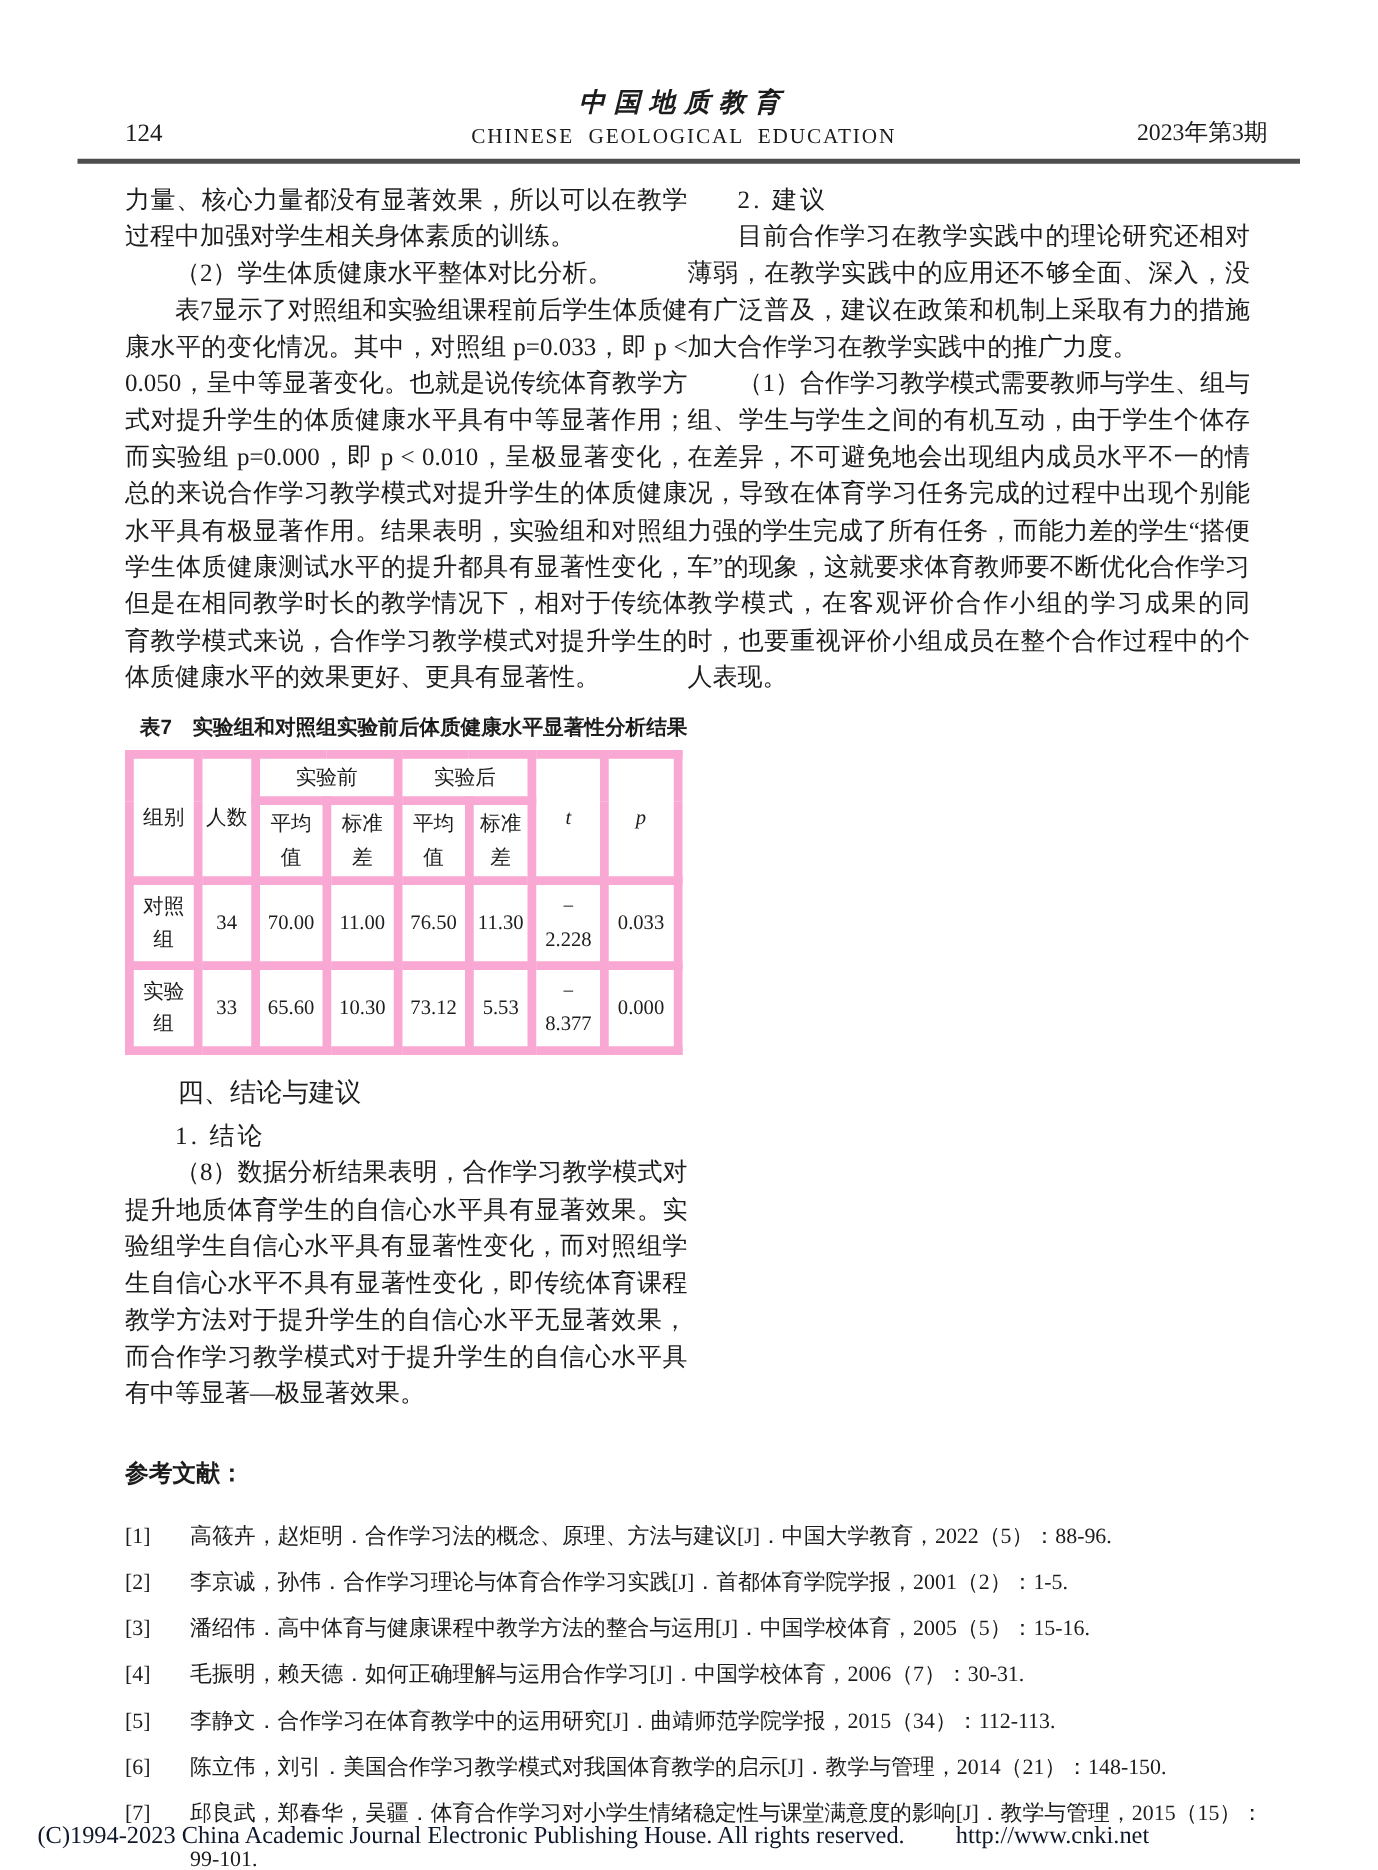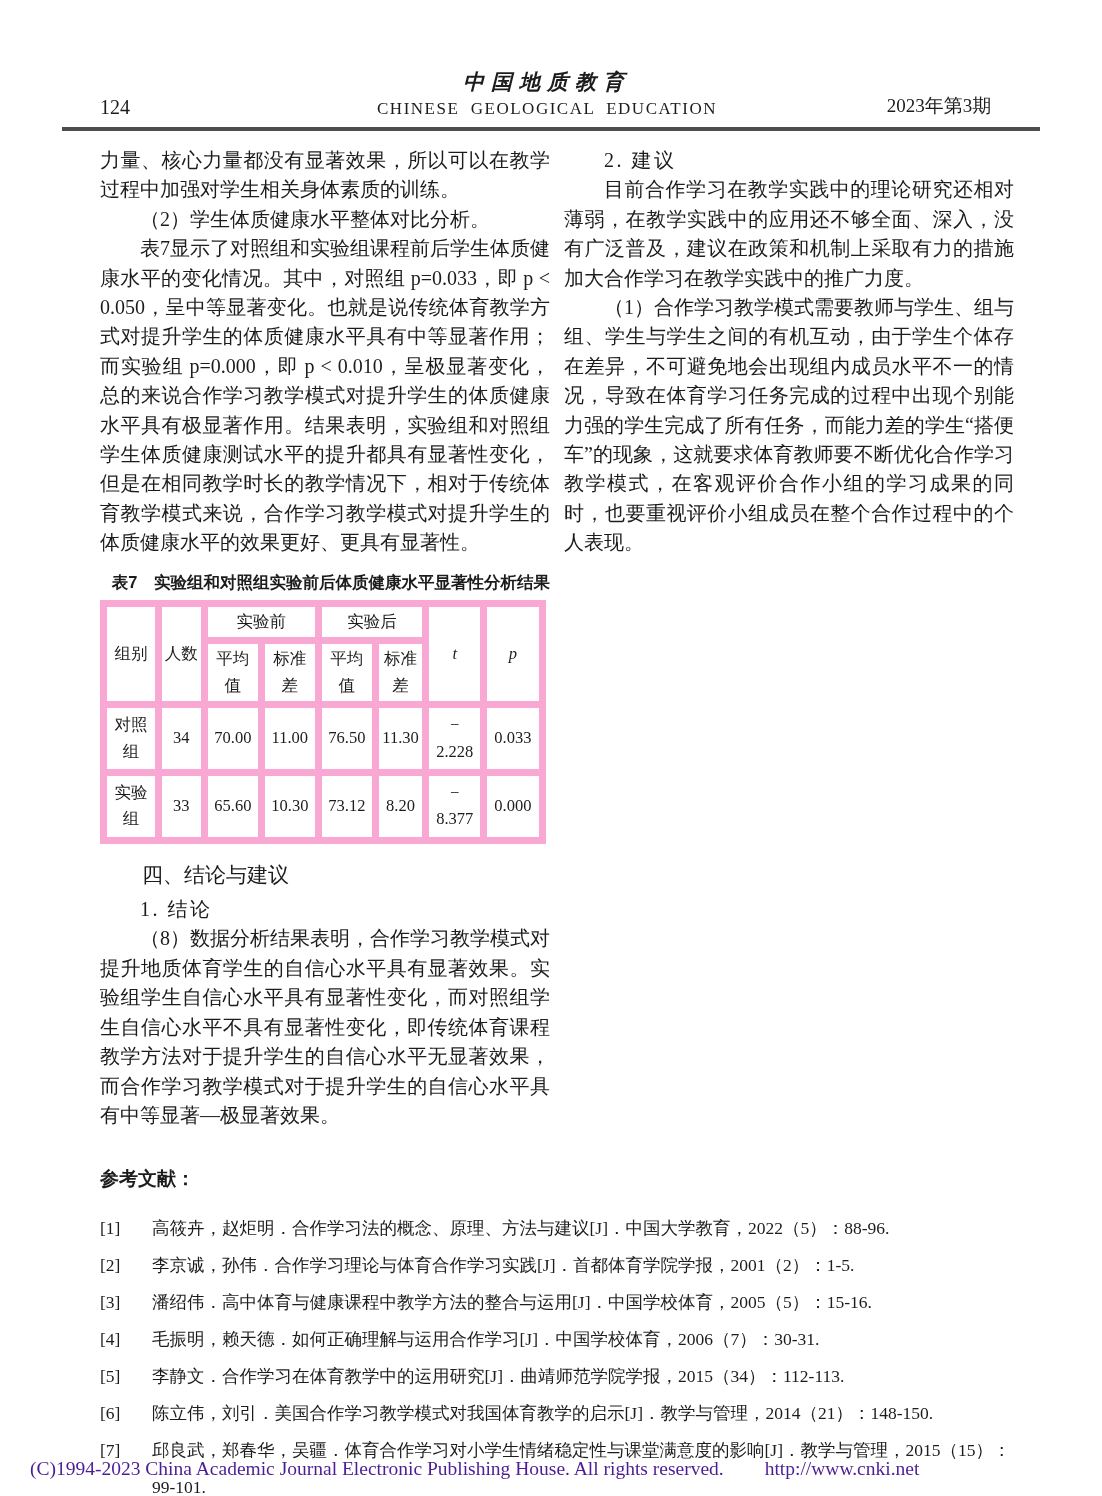--- a/index.html
+++ b/index.html
@@ -12,25 +12,25 @@
     overflow:hidden;
   }
   .page { padding:68px 88px 0 100px; }
 
   
   .pagehead { display:flex; align-items:flex-end; justify-content:space-between; }
   .page-num { font-size:20px; width:130px; }
   .head-center { flex:1; text-align:center; }
   .journal-cn { font-size:21px; font-weight:bold; font-style:italic; letter-spacing:7px; }
   .journal-en { font-size:17px; letter-spacing:1.5px; margin-top:3px; white-space:pre; }
-  .issue { font-size:19px; width:150px; text-align:center; }
+  .issue { font-size:19px; width:150px; text-align:right; }
   .rule { height:4px; background:#4e4e4e; margin:8px -26px 0 -38px; }
 
   
-  .columns { display:flex; gap:14px; margin-top:15px; }
+  .columns { display:flex; margin-top:15px; }
   .col { width:450px; font-size:20px; line-height:29.4px; text-align:justify; }
   .col p { margin:0; text-indent:2em; }
   .col p.cont { text-indent:0; }
 
   .sec-heading {
     font-family:"Liberation Sans","DejaVu Sans",sans-serif;
     font-weight:normal; font-size:21px;
     margin:16px 0 6px; text-indent:2em; line-height:1.4;
   }
   .subhead { text-indent:2em; letter-spacing:2.5px; }
@@ -57,21 +57,21 @@
     font-family:"Liberation Sans","DejaVu Sans",sans-serif;
     font-weight:bold; font-size:19px; margin-bottom:18px;
   }
   .ref-item { display:flex; font-size:17.5px; line-height:37px; }
   .ref-label { width:36px; flex:none; }
   .ref-text { margin-left:16px; }
 
   
   .page-footer {
     position:absolute; left:30px; bottom:16px;
-    font-size:19.5px; color:#4c1d95; white-space:nowrap;
+    font-size:19.5px; color:#0f172a; white-space:nowrap;
   }
   .footer-url { margin-left:36px; }
 </style>
 </head>
 <body>
 
 <div class="page">
 
   <div class="pagehead">
     <div class="page-num">124</div>
@@ -127,21 +127,21 @@
             <td>11.30</td>
             <td>− 2.228</td>
             <td>0.033</td>
           </tr>
           <tr class="num-row">
             <td>实验组</td>
             <td>33</td>
             <td>65.60</td>
             <td>10.30</td>
             <td>73.12</td>
-            <td>8.20</td>
+            <td>5.53</td>
             <td>− 8.377</td>
             <td>0.000</td>
           </tr>
         </tbody>
       </table>
 
       <div class="sec-heading">四、结论与建议</div>
       <div class="subhead">1. 结论</div>
       <p>（8）数据分析结果表明，合作学习教学模式对提升地质体育学生的自信心水平具有显著效果。实验组学生自信心水平具有显著性变化，而对照组学生自信心水平不具有显著性变化，即传统体育课程教学方法对于提升学生的自信心水平无显著效果，而合作学习教学模式对于提升学生的自信心水平具有中等显著—极显著效果。</p>
     </div>

